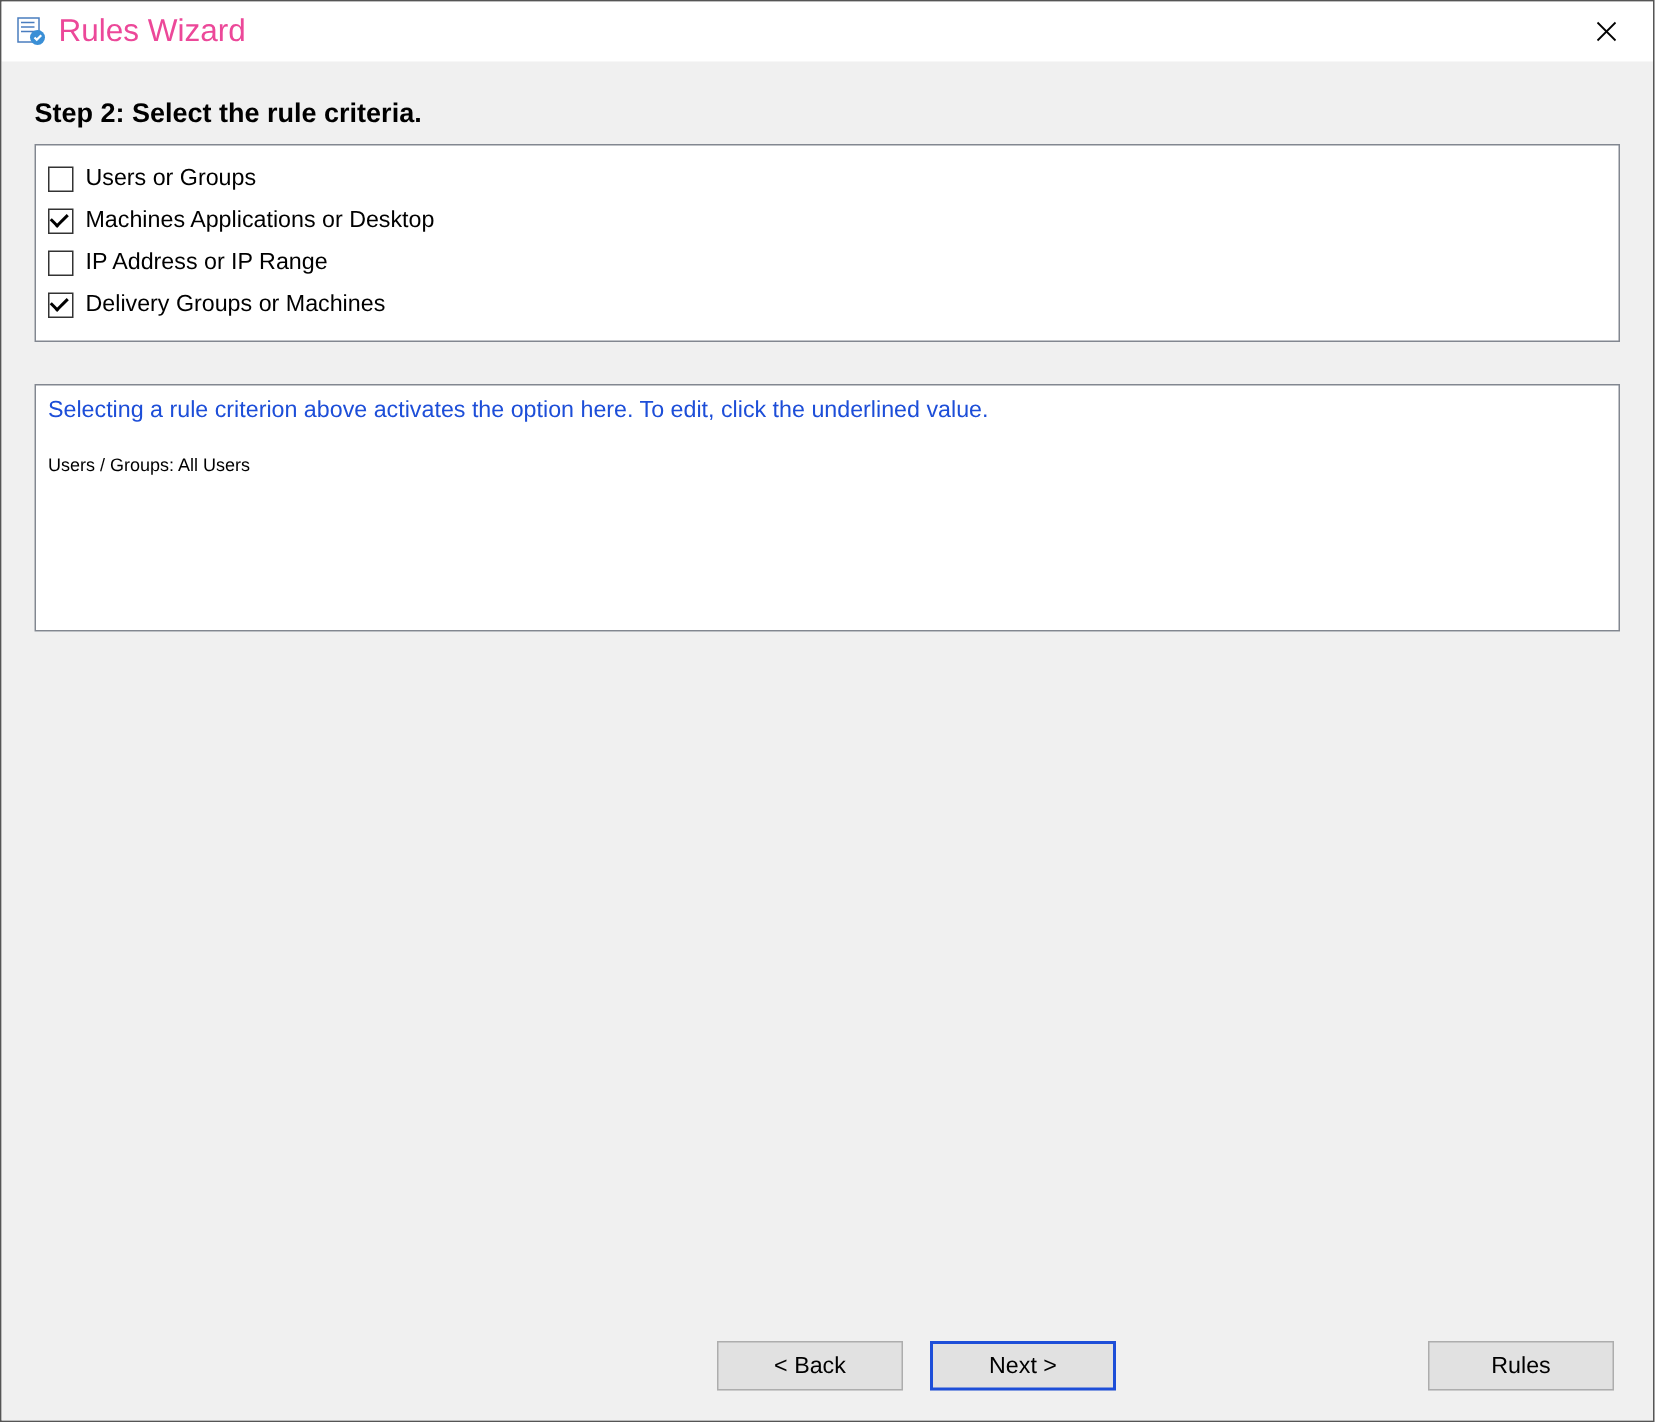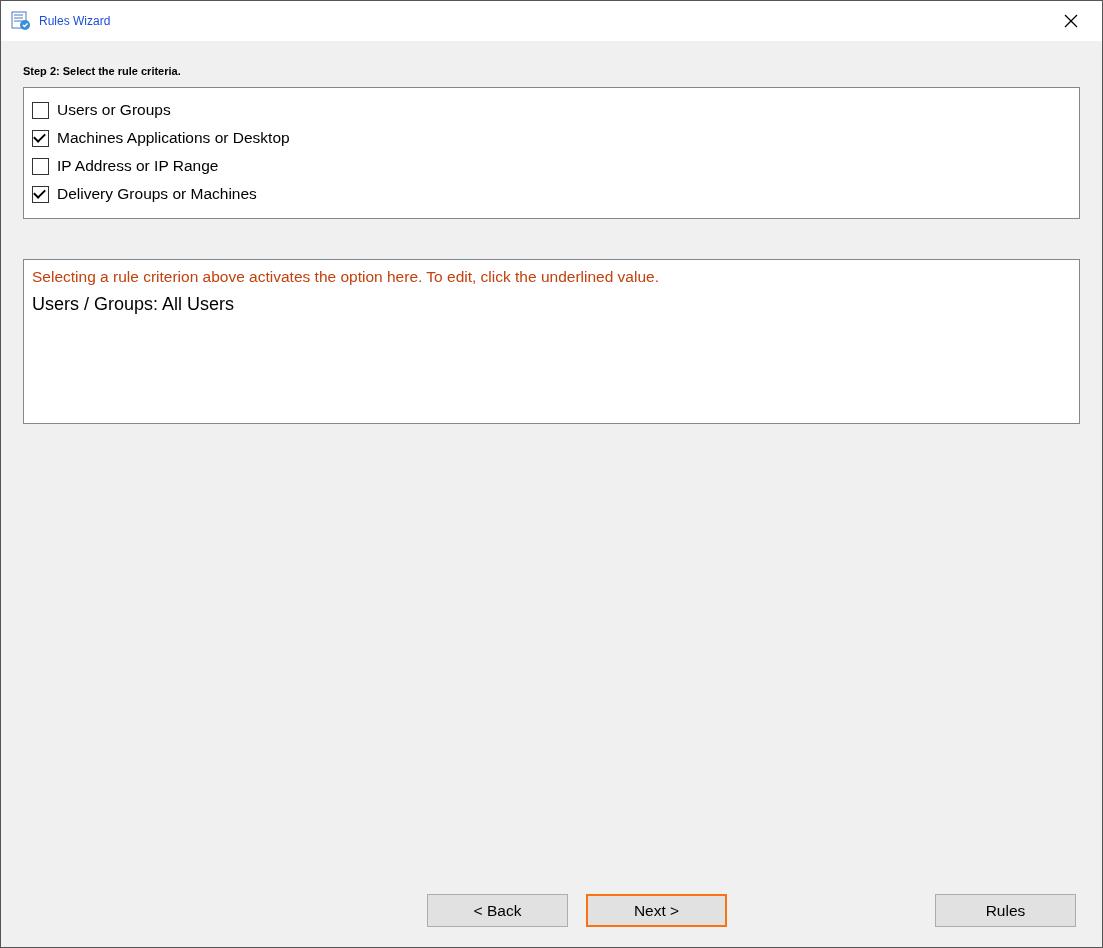--- a/index.html
+++ b/index.html
@@ -23,22 +23,22 @@
       padding: 0 8px 0 10px;
       background: #fff;
     }
     .title-icon {
       width: 20px;
       height: 20px;
       margin-right: 8px;
       flex-shrink: 0;
     }
     .title-text {
-      font-size: 12px;
-      color: #1d4ed8;
+      font-size: 21px;
+      color: #ec4899;
       flex: 1;
     }
     .close-btn {
       width: 46px;
       height: 32px;
       display: flex;
       align-items: center;
       justify-content: center;
       cursor: pointer;
     }
@@ -48,29 +48,29 @@
     }
     .dialog-body {
       background: #f0f0f0;
       height: calc(100% - 40px);
       padding: 24px 22px 20px 22px;
       display: flex;
       flex-direction: column;
     }
     .step-header {
       font-weight: 600;
-      font-size: 11px;
+      font-size: 18px;
       color: #000;
       margin-bottom: 10px;
     }
     .criteria-box {
       background: #fff;
       border: 1px solid #828790;
       padding: 8px 8px 10px 8px;
-      margin-bottom: 40px;
+      margin-bottom: 28px;
     }
     .criteria-row {
       display: flex;
       align-items: center;
       padding: 5px 0;
     }
     .checkbox {
       width: 17px;
       height: 17px;
       border: 1px solid #333;
@@ -99,56 +99,56 @@
     }
     .edit-box {
       background: #fff;
       border: 1px solid #828790;
       padding: 8px 8px 10px 8px;
       margin-bottom: 20px;
       height: 165px;
     }
     .hint-text {
       font-size: 15.5px;
-      color: #c2410c;
-      margin-bottom: 4px;
+      color: #1d4ed8;
+      margin-bottom: 18px;
     }
     .edit-line {
-      font-size: 18px;
+      font-size: 12px;
       color: #000;
       line-height: 1.65;
     }
     .link {
       color: #0000EE;
       text-decoration: underline;
       cursor: pointer;
     }
     .spacer {
       flex: 1;
     }
     .button-row {
       display: flex;
       justify-content: flex-end;
       gap: 18px;
       padding-top: 10px;
       padding-right: 4px;
     }
     .btn-gap-wide { width: 172px; }
     .dlg-btn {
-      width: 141px;
+      width: 124px;
       height: 33px;
       background: #e1e1e1;
       border: 1px solid #adadad;
       font-size: 15.5px;
       color: #000;
       cursor: pointer;
       font-family: inherit;
     }
     .dlg-btn.primary {
-      border: 2px solid #f97316;
+      border: 2px solid #1d4ed8;
       background: #e1e1e1;
     }
   </style>
 </head>
 <body>
 
 <div class="title-bar">
   <span class="title-icon">
     <svg viewBox="0 0 20 20">
       <rect x="1" y="1" width="14" height="16" fill="#fff" stroke="#4a7dbf" stroke-width="1"></rect>

